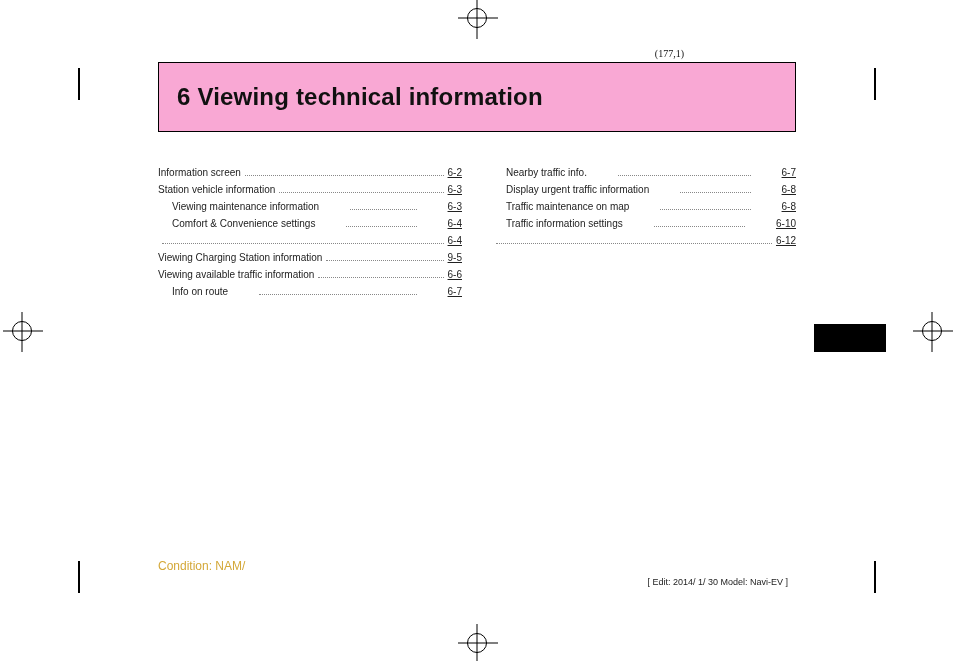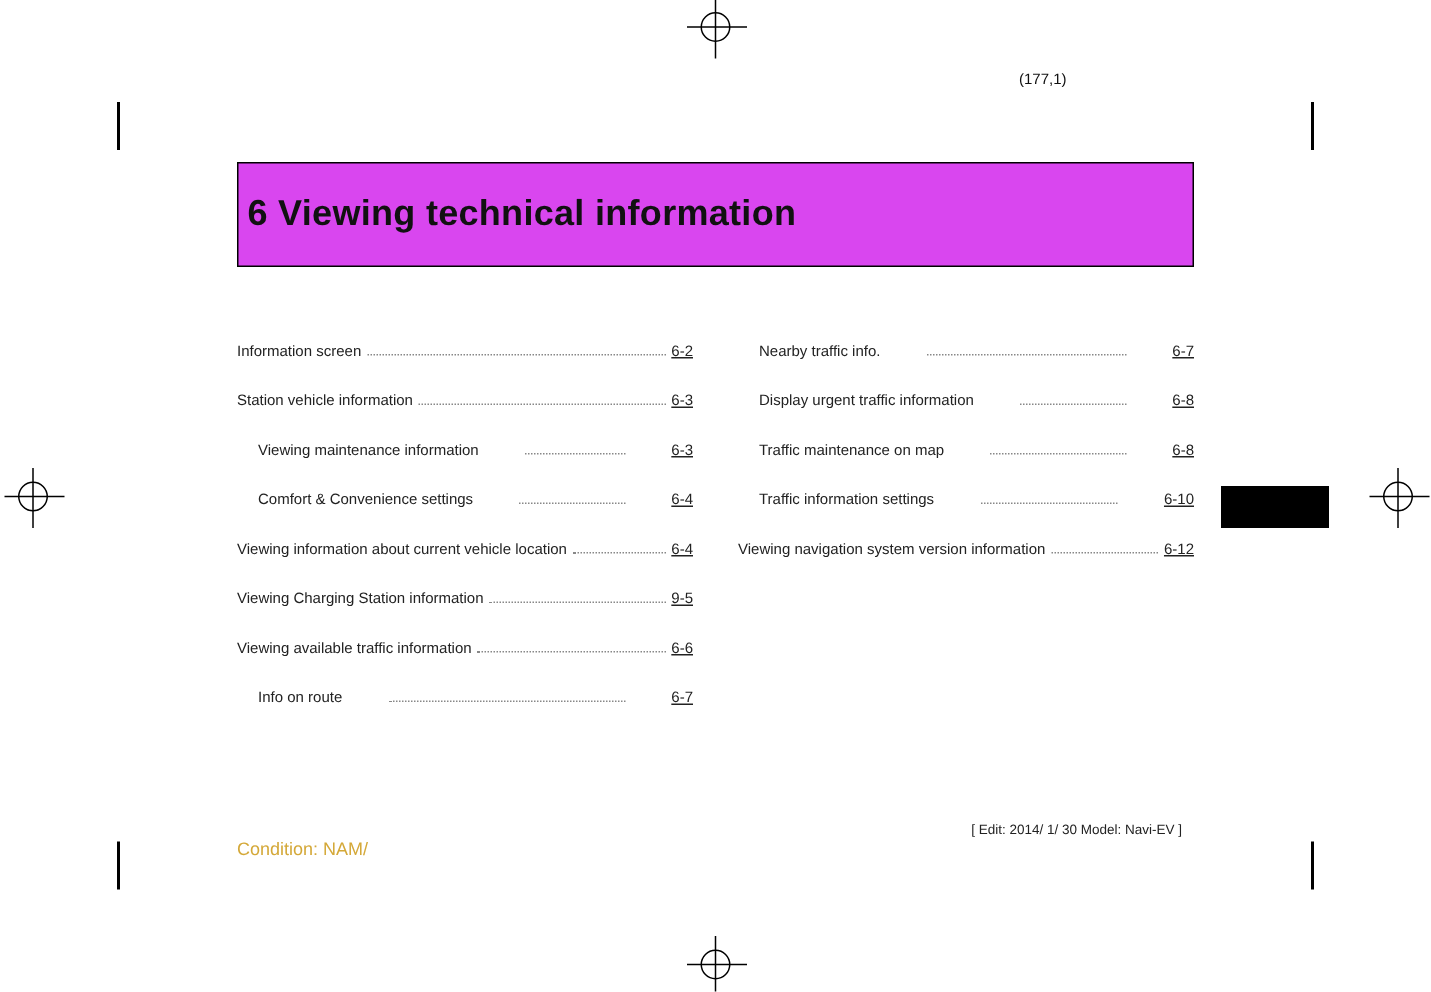--- a/index.html
+++ b/index.html
@@ -23,36 +23,36 @@
     .corner.tr { top: 68px; right: 68px; }
     .corner.tr .bar-v { right: 10px; top: 0; }
     .corner.bl { bottom: 68px; left: 68px; }
     .corner.bl .bar-v { left: 10px; bottom: 0; }
     .corner.br { bottom: 68px; right: 68px; }
     .corner.br .bar-v { right: 10px; bottom: 0; }
 
     
     .page { position: absolute; top: 62px; left: 158px; right: 158px; bottom: 62px; }
 
-    .header-page-no { position: absolute; top: -14px; right: 85px; font-size: 10px; color: #111; }
-    .page-title-box { border: 1px solid #000; background: #d946ef; padding: 20px 6px; margin-top: 46px; }
+    .header-page-no { position: absolute; top: -14px; right: 112px; font-size: 10px; color: #111; font-family: Liberation Serif, serif; }
+    .page-title-box { border: 1px solid #000; background: #f9a8d4; padding: 20px 18px; }
     .page-title { font-size: 24px; font-weight: bold; color: #111; letter-spacing: 0.2px; }
 
     .toc-wrap { display: flex; gap: 30px; margin-top: 32px; font-size: 10px; color: #222; }
     .toc-col { flex: 1; }
     .toc-row { display: flex; align-items: baseline; line-height: 1.7; }
-    .toc-label { white-space: nowrap; margin-top: 16px; }
+    .toc-label { white-space: nowrap; }
     .toc-dots { flex: 1; border-bottom: 1px dotted #888; margin: 0 4px 3px 4px; height: 1px; }
     .toc-page { white-space: nowrap; text-decoration: underline; }
     .indent-1 { padding-left: 14px; gap: 27px; }
 
     .black-tab { position: absolute; right: -90px; top: 262px; width: 72px; height: 28px; background: #000; }
 
     .footer-left { position: absolute; bottom: 26px; left: 0; font-size: 12px; color: #d4a838; }
-    .footer-right { position: absolute; bottom: 41px; right: 8px; font-size: 9px; color: #222; }
+    .footer-right { position: absolute; bottom: 12px; right: 8px; font-size: 9px; color: #222; }
   </style>
 </head>
 <body>
 
 <div class="reg-top-wrap">
     <div class="reg-circle h"></div>
   </div>
 <div class="reg-bottom-wrap">
     <div class="reg-circle h"></div>
   </div>
@@ -101,21 +101,20 @@
           <span class="toc-label">Viewing maintenance information</span>
           <span class="toc-dots"></span>
           <span class="toc-page">6-3</span>
         </div>
         <div class="toc-row indent-1">
           <span class="toc-label">Comfort &amp; Convenience settings</span>
           <span class="toc-dots"></span>
           <span class="toc-page">6-4</span>
         </div>
         <div class="toc-row indent-0">
-          <span class="toc-label">Viewing information about current vehicle location</span>
           <span class="toc-dots"></span>
           <span class="toc-page">6-4</span>
         </div>
         <div class="toc-row indent-0">
           <span class="toc-label">Viewing Charging Station information</span>
           <span class="toc-dots"></span>
           <span class="toc-page">9-5</span>
         </div>
         <div class="toc-row indent-0">
           <span class="toc-label">Viewing available traffic information</span>
@@ -143,21 +142,20 @@
           <span class="toc-label">Traffic maintenance on map</span>
           <span class="toc-dots"></span>
           <span class="toc-page">6-8</span>
         </div>
         <div class="toc-row indent-1">
           <span class="toc-label">Traffic information settings</span>
           <span class="toc-dots"></span>
           <span class="toc-page">6-10</span>
         </div>
         <div class="toc-row indent-0">
-          <span class="toc-label">Viewing navigation system version information</span>
           <span class="toc-dots"></span>
           <span class="toc-page">6-12</span>
         </div>
       </div>
   </div>
 
   <div class="footer-left">Condition: NAM/</div>
   <div class="footer-right">[ Edit: 2014/ 1/ 30   Model: Navi-EV ]</div>
 </div>
 

